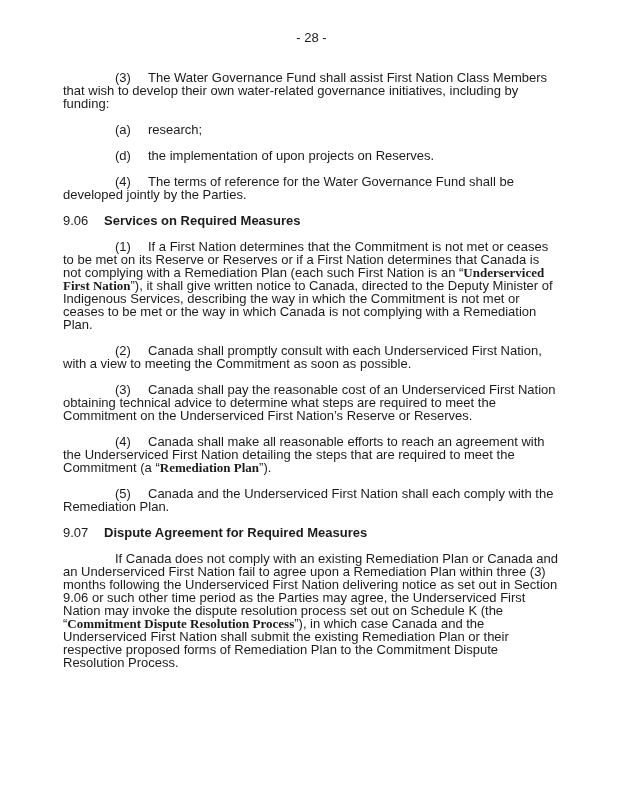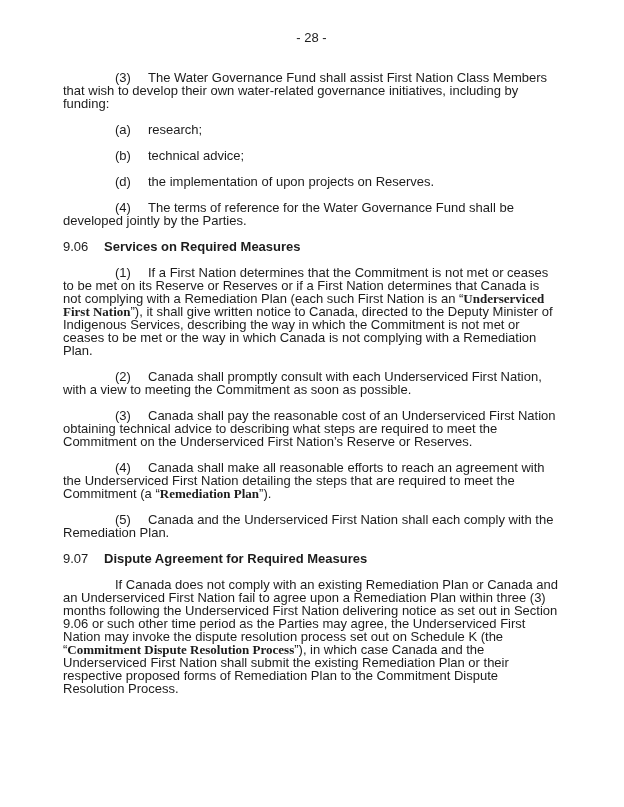--- a/index.html
+++ b/index.html
@@ -50,25 +50,24 @@
   }
 </style>
 </head>
 <body>
 
 <div class="page">
   <div class="page-number">- 28 -</div>
   <div class="doc-body">
       <p class="numbered-para"><span class="para-number">(3)</span><span>The Water Governance Fund shall assist First Nation Class Members that wish to develop their own water-related governance initiatives, including by funding:</span></p>
       <p class="list-item"><span class="para-number">(a)</span><span>research;</span></p>
-      <p class="list-item"><span class="para-number">(b)</span><span>technical advice;</span></p>
       <p class="list-item"><span class="para-number">(d)</span><span>the implementation of upon projects on Reserves.</span></p>
       <p class="numbered-para"><span class="para-number">(4)</span><span>The terms of reference for the Water Governance Fund shall be developed jointly by the Parties.</span></p>
       <div class="heading"><span class="heading-number">9.06</span><span class="heading-title">Services on Required Measures</span></div>
       <p class="numbered-para"><span class="para-number">(1)</span><span>If a First Nation determines that the Commitment is not met or ceases to be met on its Reserve or Reserves or if a First Nation determines that Canada is not complying with a Remediation Plan (each such First Nation is an “</span><span class="bold">Underserviced First Nation</span><span>”), it shall give written notice to Canada, directed to the Deputy Minister of Indigenous Services, describing the way in which the Commitment is not met or ceases to be met or the way in which Canada is not complying with a Remediation Plan.</span></p>
       <p class="numbered-para"><span class="para-number">(2)</span><span>Canada shall promptly consult with each Underserviced First Nation, with a view to meeting the Commitment as soon as possible.</span></p>
-      <p class="numbered-para"><span class="para-number">(3)</span><span>Canada shall pay the reasonable cost of an Underserviced First Nation obtaining technical advice to describing what steps are required to meet the Commitment on the Underserviced First Nation’s Reserve or Reserves.</span></p>
+      <p class="numbered-para"><span class="para-number">(3)</span><span>Canada shall pay the reasonable cost of an Underserviced First Nation obtaining technical advice to determine what steps are required to meet the Commitment on the Underserviced First Nation’s Reserve or Reserves.</span></p>
       <p class="numbered-para"><span class="para-number">(4)</span><span>Canada shall make all reasonable efforts to reach an agreement with the Underserviced First Nation detailing the steps that are required to meet the Commitment (a “</span><span class="bold">Remediation Plan</span><span>”).</span></p>
       <p class="numbered-para"><span class="para-number">(5)</span><span>Canada and the Underserviced First Nation shall each comply with the Remediation Plan.</span></p>
       <div class="heading"><span class="heading-number">9.07</span><span class="heading-title">Dispute Agreement for Required Measures</span></div>
       <p class="indent-para"><span>If Canada does not comply with an existing Remediation Plan or Canada and an Underserviced First Nation fail to agree upon a Remediation Plan within three (3) months following the Underserviced First Nation delivering notice as set out in Section 9.06 or such other time period as the Parties may agree, the Underserviced First Nation may invoke the dispute resolution process set out on Schedule K (the “</span><span class="bold">Commitment Dispute Resolution Process</span><span>”), in which case Canada and the Underserviced First Nation shall submit the existing Remediation Plan or their respective proposed forms of Remediation Plan to the Commitment Dispute Resolution Process.</span></p>
     </div>
 </div>
 
 </body></html>

